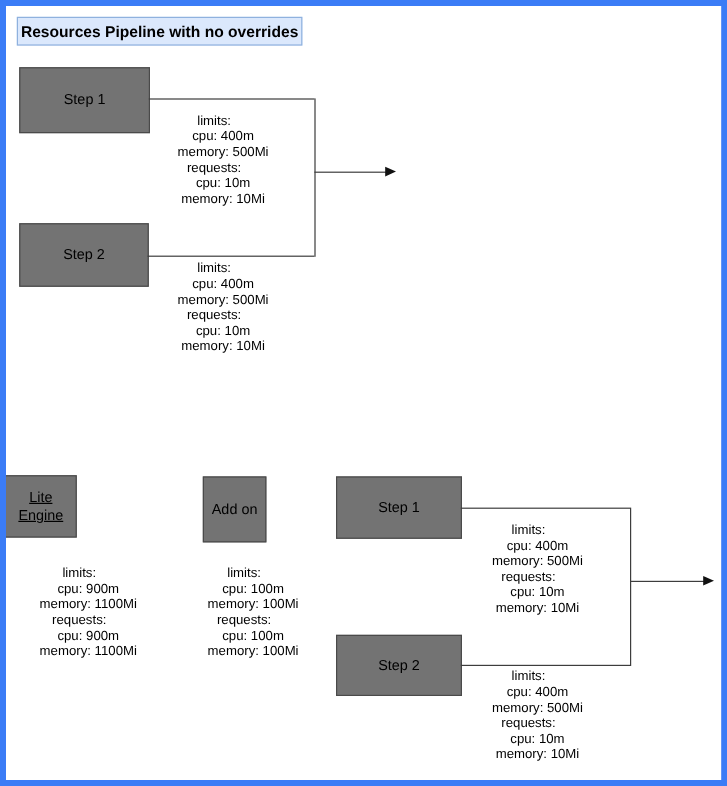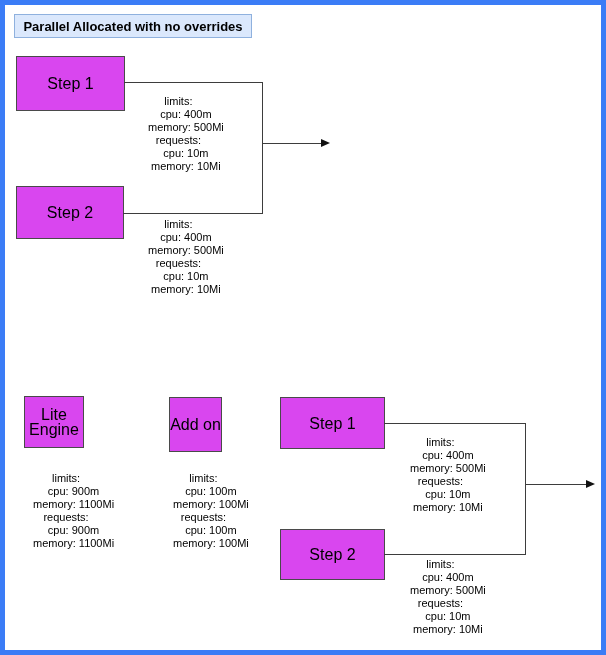--- a/index.html
+++ b/index.html
@@ -29,34 +29,34 @@
     display: flex;
     align-items: center;
     justify-content: center;
     white-space: nowrap;
   }
   #title-pipeline { left: 14px; top: 14px; width: 238px; height: 24px; }
   #title-end      { left: 16px; top: 332px; width: 177px; height: 24px; }
 
   .node {
     position: absolute;
-    background: #d946ef;
+    background: #737373;
     border: 1px solid #4a4a4a;
     box-sizing: border-box;
     display: flex;
     flex-direction: column;
     align-items: center;
     justify-content: center;
-    font-size: 16px;
+    font-size: 12px;
     line-height: 15px;
     text-align: center;
   }
   #node-step1  { left: 16px;  top: 56px;  width: 109px; height: 55px; }
   #node-step2  { left: 16px;  top: 186px; width: 108px; height: 53px; }
-  #node-lite   { left: 24px;  top: 396px; width: 60px;  height: 52px; }
+  #node-lite   { left: 4px;  top: 396px; width: 60px;  height: 52px; text-decoration: underline; }
   #node-addon  { left: 169px; top: 397px; width: 53px;  height: 55px; }
   #node-estep1 { left: 280px; top: 397px; width: 105px; height: 52px; }
   #node-estep2 { left: 280px; top: 529px; width: 105px; height: 51px; }
 
   .h-line, .v-line { position: absolute; background: #3d3d3d; }
   .h-line { height: 1px; }
   .v-line { width: 1px; }
   #conn-s1   { left: 124px; top: 82px;  width: 138px; }
   #conn-s2   { left: 123px; top: 213px; width: 139px; }
   #merge-top { left: 262px; top: 82px;  height: 132px; }
@@ -89,21 +89,21 @@
   #res-lite  { left: 18px;  top: 472px; }
   #res-addon { left: 158px; top: 472px; }
   #res-e1    { left: 395px; top: 436px; }
   #res-e2    { left: 395px; top: 558px; }
 </style>
 </head>
 <body>
 
 <div class="canvas">
 
-  <div class="section-title" id="title-pipeline">Parallel Allocated with no overrides</div>
+  <div class="section-title" id="title-pipeline">Resources Pipeline with no overrides</div>
 
   <div class="node" id="node-step1">
     <span>Step 1</span>
   </div>
 
   <div class="node" id="node-step2">
     <span>Step 2</span>
   </div>
 
   <div class="h-line" id="conn-s1"></div>

